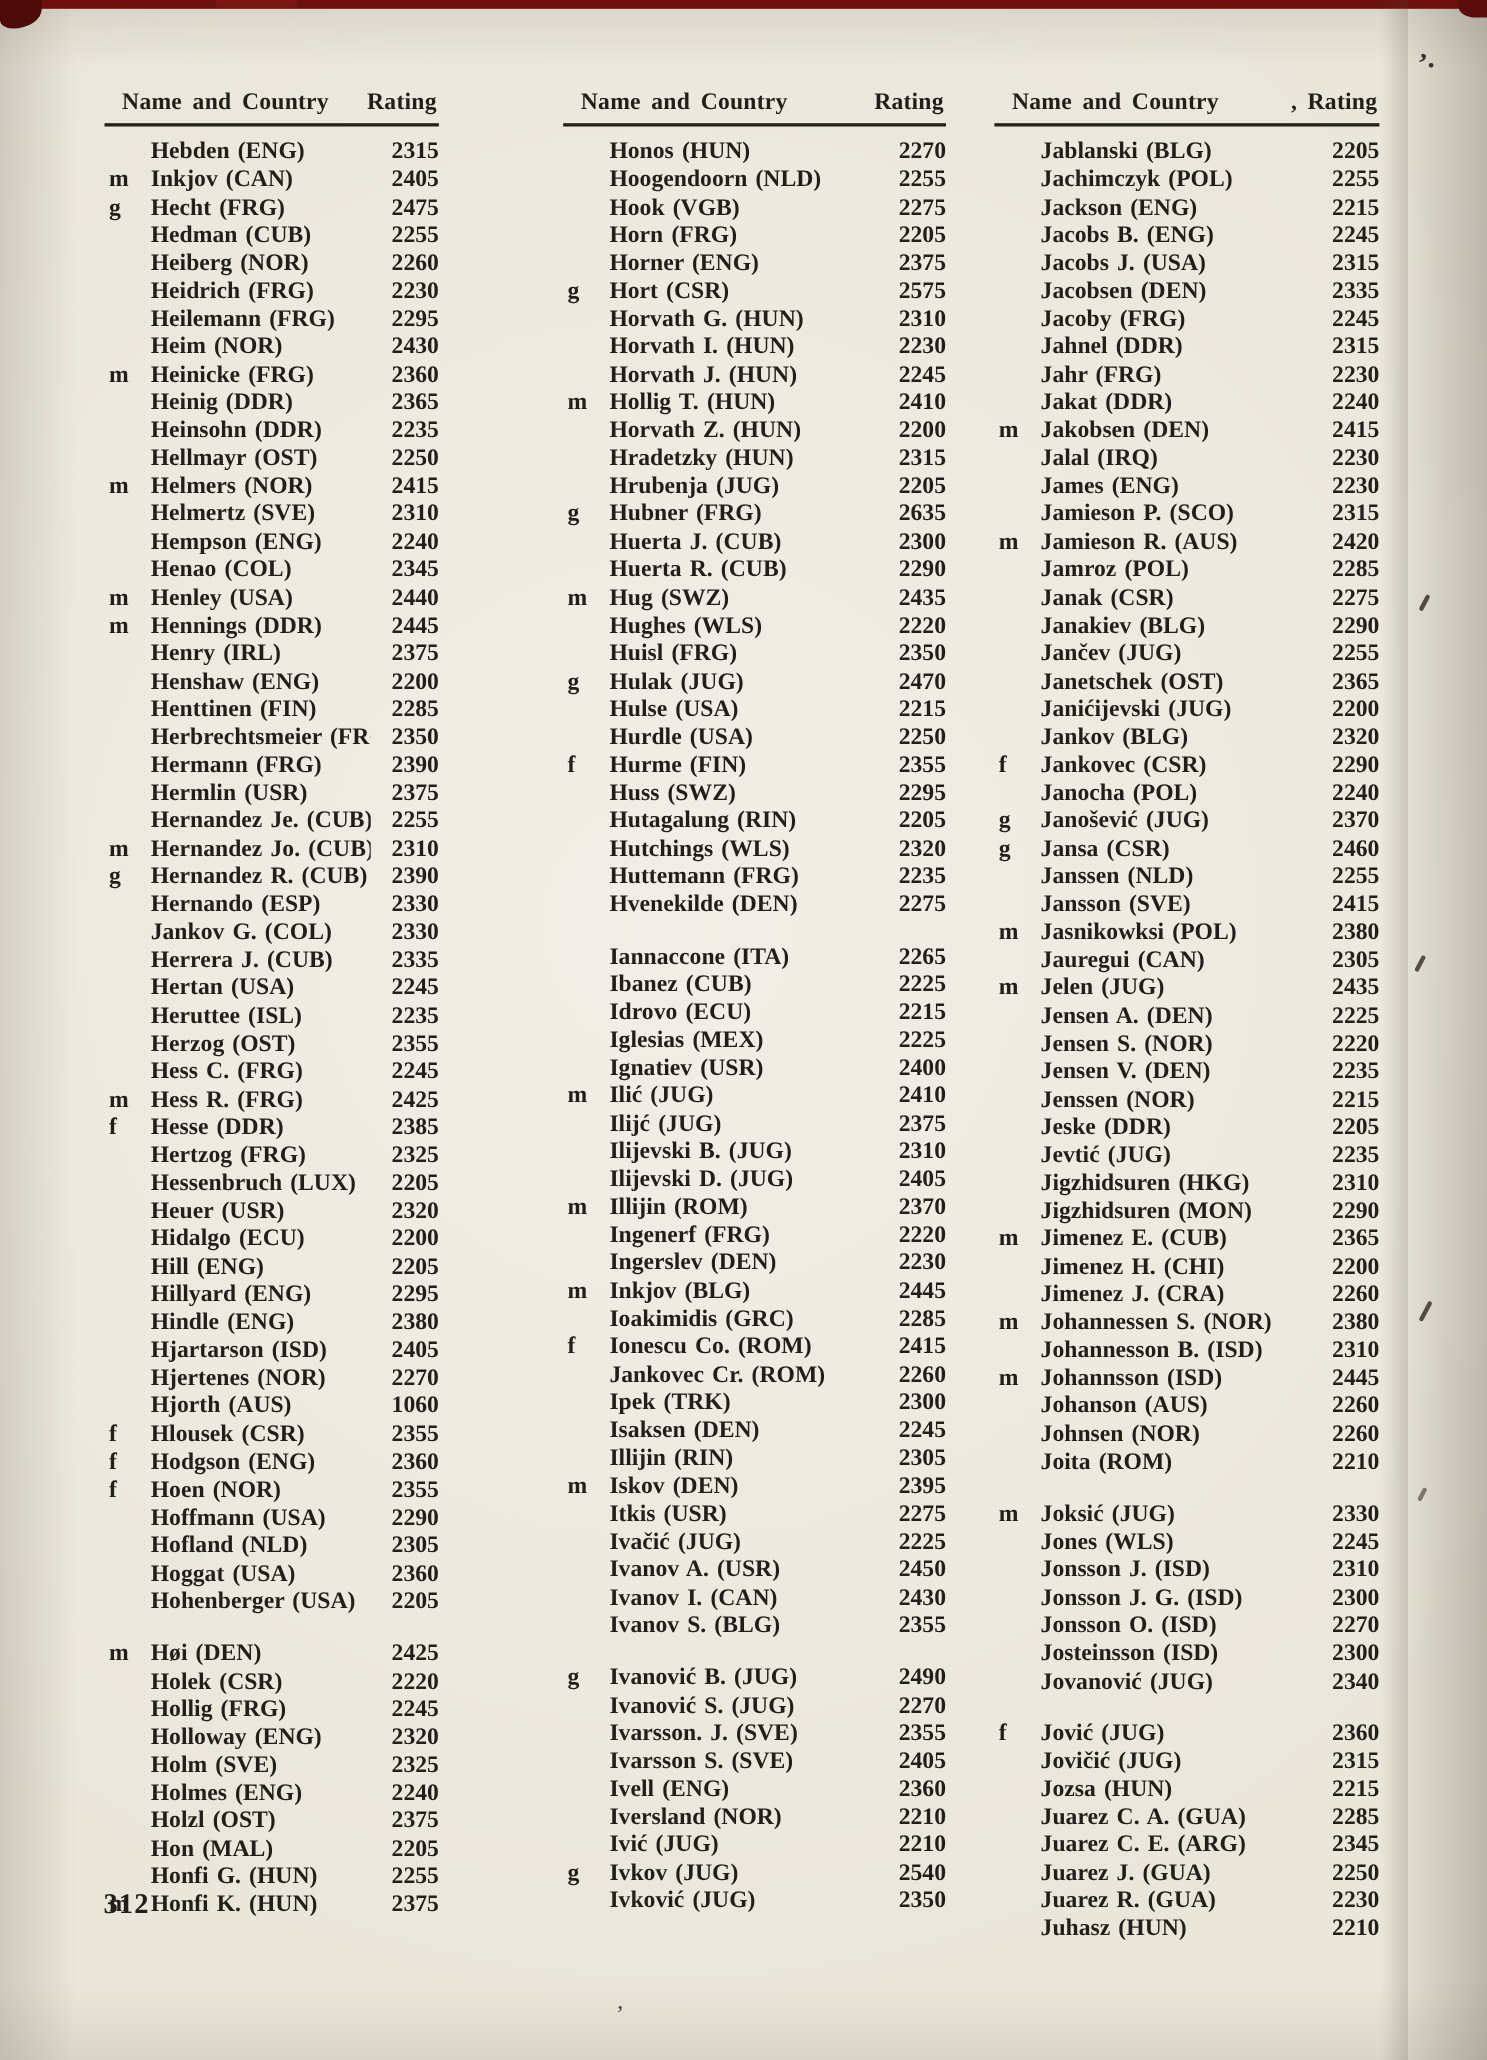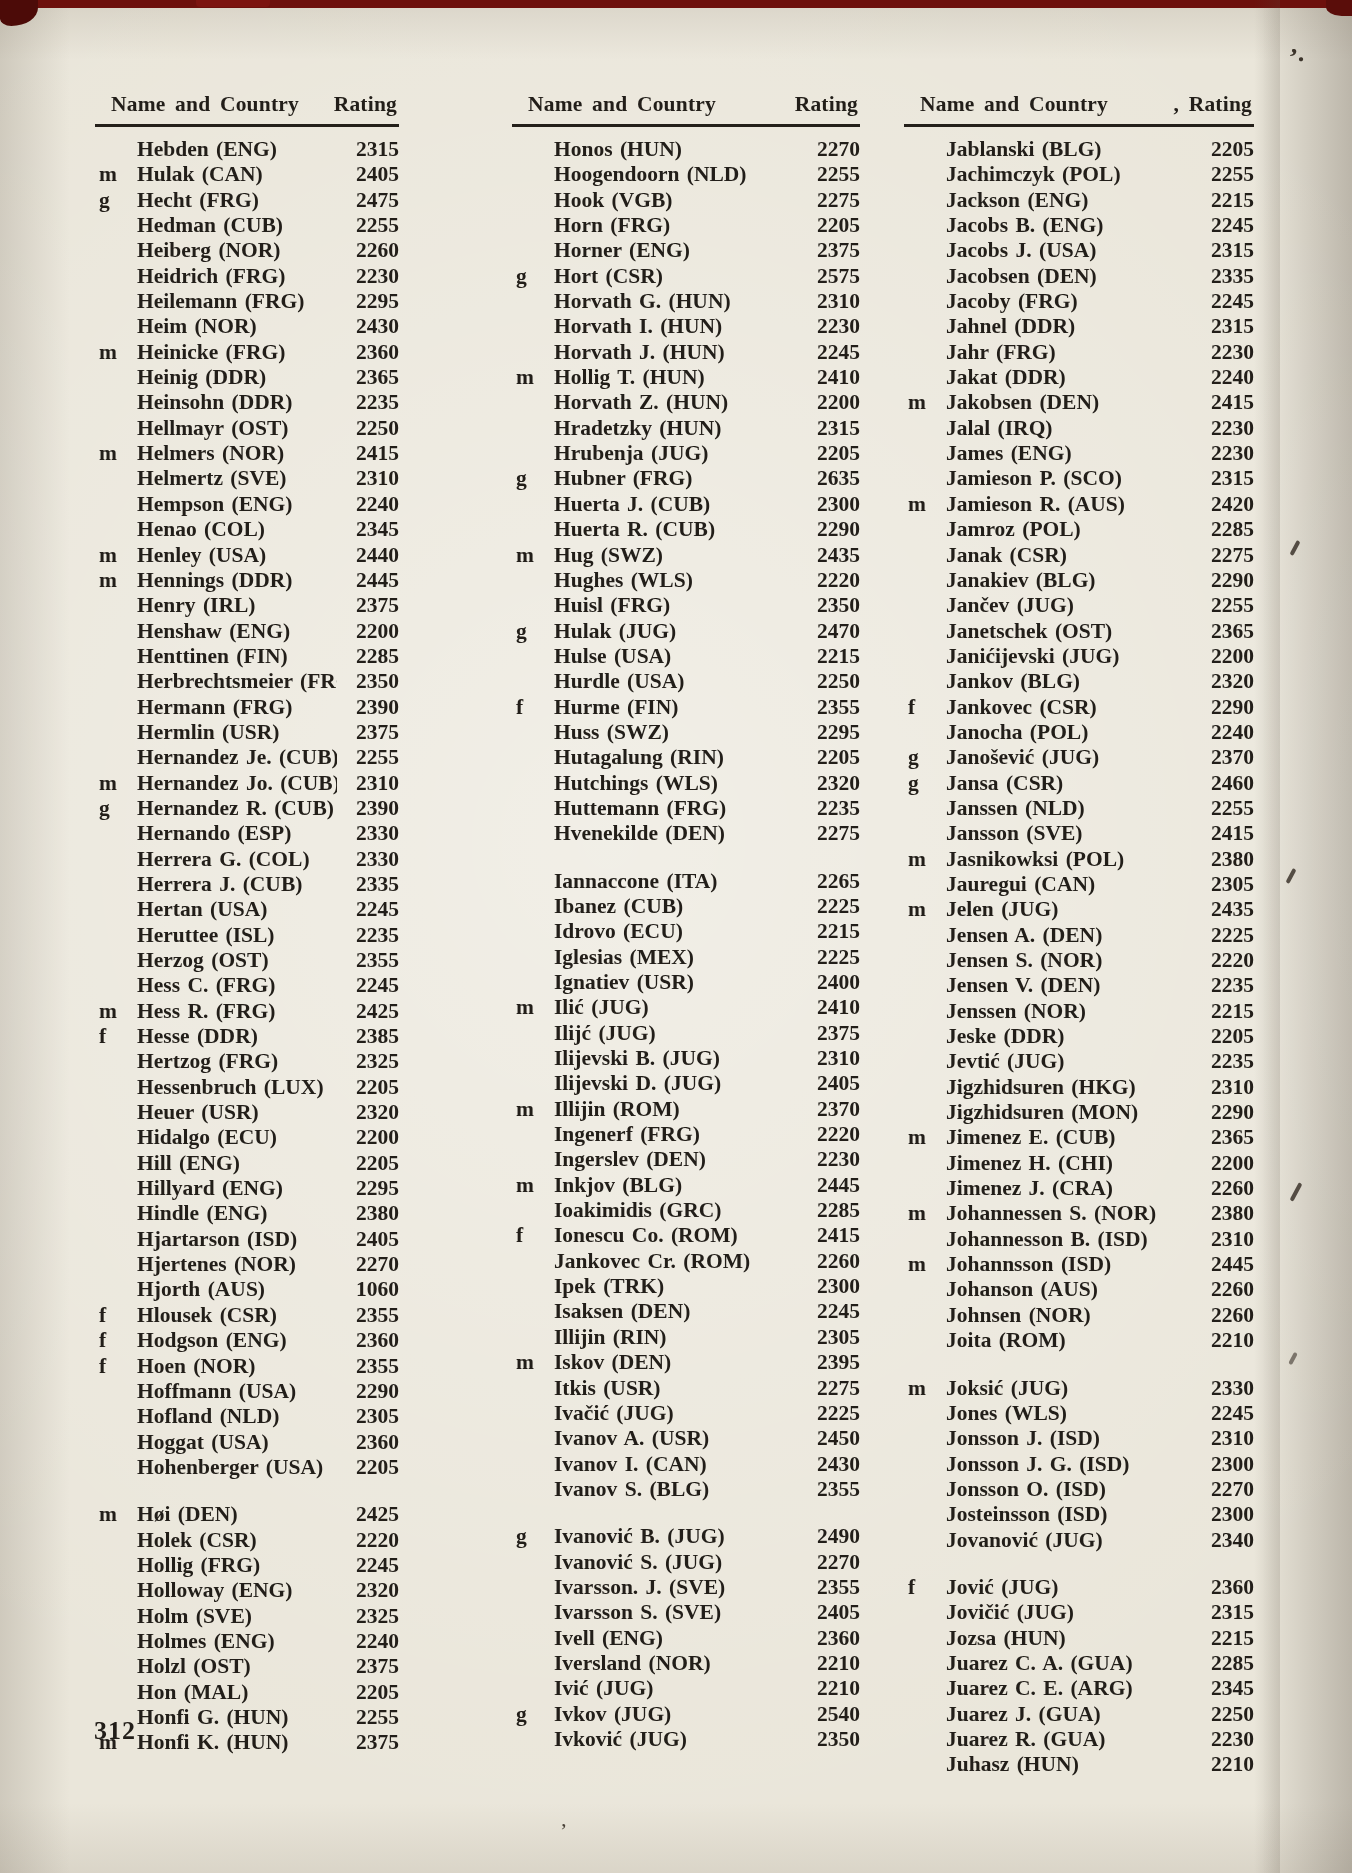--- a/index.html
+++ b/index.html
@@ -27,21 +27,21 @@
   .tick.t1 { left: 1293px; top: 540px; }
   .tick.t2 { left: 1289px; top: 868px; }
   .tick.t3 { left: 1294px; top: 1182px; height: 20px; }
   .tick.t4 { left: 1291px; top: 1352px; height: 13px; opacity: .6; }
   .apos { position: absolute; left: 1288px; top: 44px; font-size: 26px; font-weight: bold; color: #3c342b; transform: rotate(12deg); }
   .speck { position: absolute; left: 560px; top: 1818px; font-size: 22px; color: #4a4238; }
   .fold-shadow { position: absolute; top: 0; right: 72px; width: 26px; height: 100%;
     background: linear-gradient(to right, rgba(0,0,0,0) , rgba(90,80,66,0.18)); }
 
   
-  .col { position: absolute; top: 92px; }
+  .col { position: absolute; top: 80px; }
   .col-1 { left: 95px;  width: 304px; }
   .col-2 { left: 512px; width: 348px; }
   .col-3 { left: 904px; width: 350px; }
 
   .col-header {
     display: flex; justify-content: space-between; align-items: baseline;
     font-size: 21.5px; font-weight: bold; letter-spacing: .2px; word-spacing: 4px;
     padding: 0 2px 7px 16px;
     border-bottom: 3px solid #24201a;
   }
@@ -77,21 +77,21 @@
       <span>Rating</span>
     </div>
     <div class="rows">
         <div class="row">
         <span class="flag"></span>
         <span class="nm">Hebden (ENG)</span>
         <span class="rt">2315</span>
       </div>
         <div class="row">
         <span class="flag">m</span>
-        <span class="nm">Hulak (CAN)</span>
+        <span class="nm">Inkjov (CAN)</span>
         <span class="rt">2405</span>
       </div>
         <div class="row">
         <span class="flag">g</span>
         <span class="nm">Hecht (FRG)</span>
         <span class="rt">2475</span>
       </div>
         <div class="row">
         <span class="flag"></span>
         <span class="nm">Hedman (CUB)</span>
@@ -212,21 +212,21 @@
         <span class="nm">Hernandez R. (CUB)</span>
         <span class="rt">2390</span>
       </div>
         <div class="row">
         <span class="flag"></span>
         <span class="nm">Hernando (ESP)</span>
         <span class="rt">2330</span>
       </div>
         <div class="row">
         <span class="flag"></span>
-        <span class="nm">Herrera G. (COL)</span>
+        <span class="nm">Jankov G. (COL)</span>
         <span class="rt">2330</span>
       </div>
         <div class="row">
         <span class="flag"></span>
         <span class="nm">Herrera J. (CUB)</span>
         <span class="rt">2335</span>
       </div>
         <div class="row">
         <span class="flag"></span>
         <span class="nm">Hertan (USA)</span>

